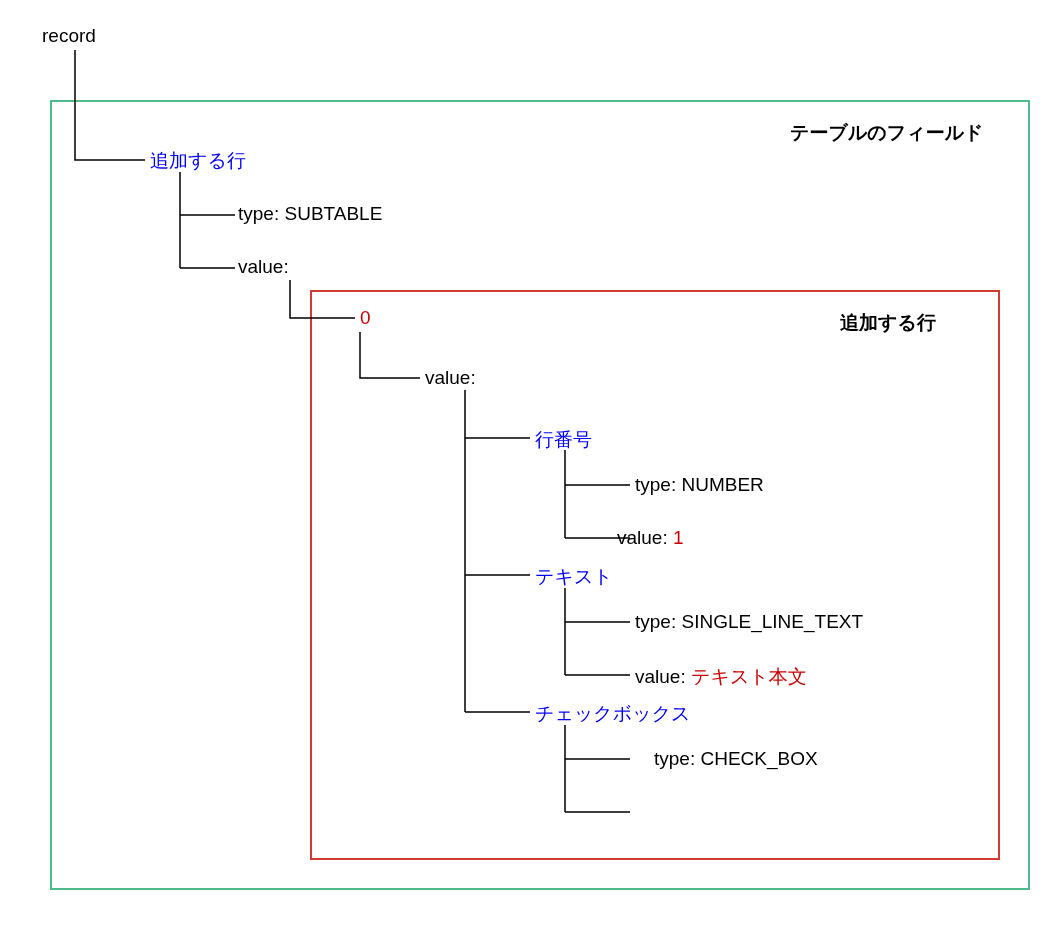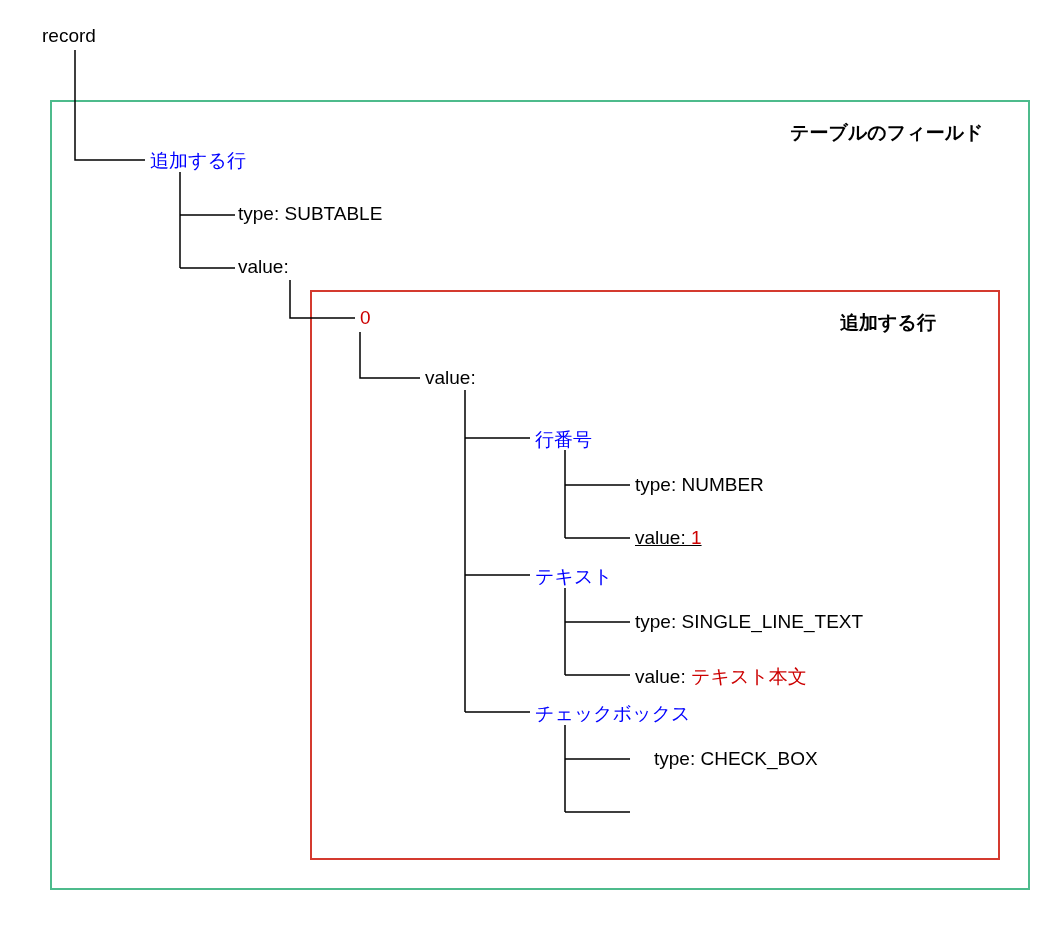--- a/index.html
+++ b/index.html
@@ -88,21 +88,21 @@
   <div class="node" style="left:218px; top:236px;">value:</div>
 
   <div class="node red" style="left:340px; top:287px;">0</div>
 
   <div class="node" style="left:405px; top:347px;">value:</div>
 
   <div class="node blue" style="left:515px; top:407px;">行番号</div>
   <div class="node" style="left:615px; top:454px;">
     <span>type: </span><span>NUMBER</span>
   </div>
-  <div class="node" style="left:615px; top:507px;text-decoration:underline;">
+  <div class="node" style="left:597px; top:507px;">
     <span>value: </span><span class="red">1</span>
   </div>
 
   <div class="node blue" style="left:515px; top:544px;">テキスト</div>
   <div class="node" style="left:615px; top:591px;">
     <span>type: </span><span>SINGLE_LINE_TEXT</span>
   </div>
   <div class="node blue" style="left:515px; top:681px;">チェックボックス</div>
 
   <div class="node" style="left:615px; top:644px;">

